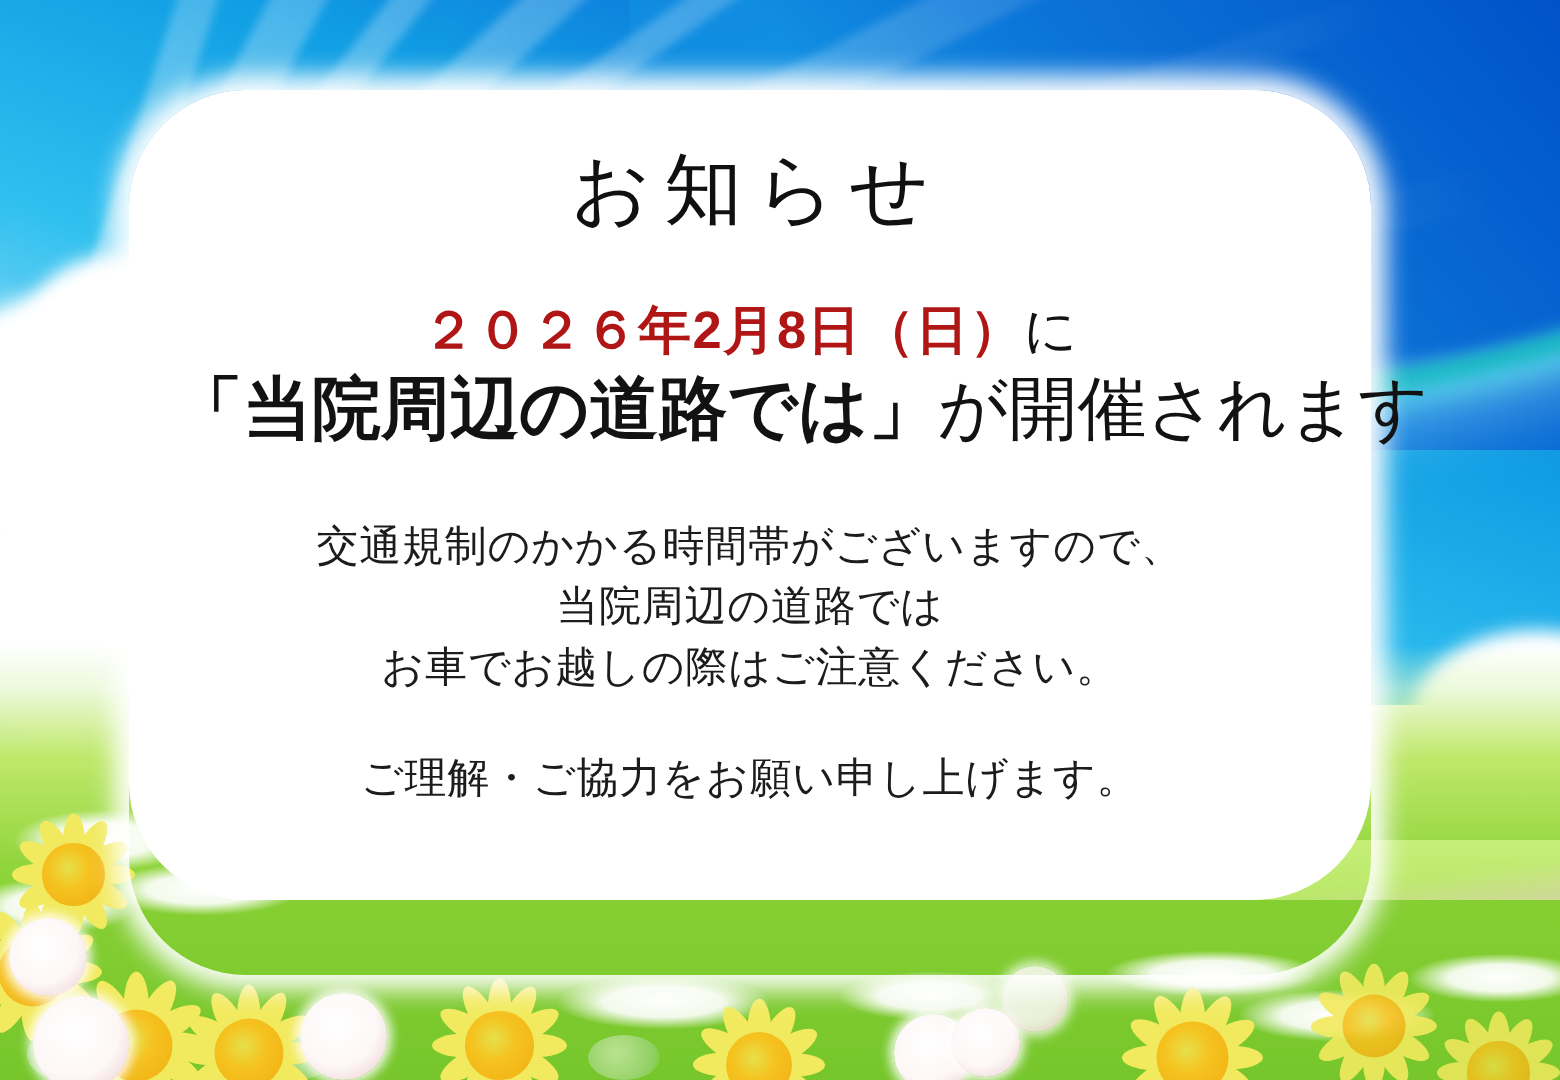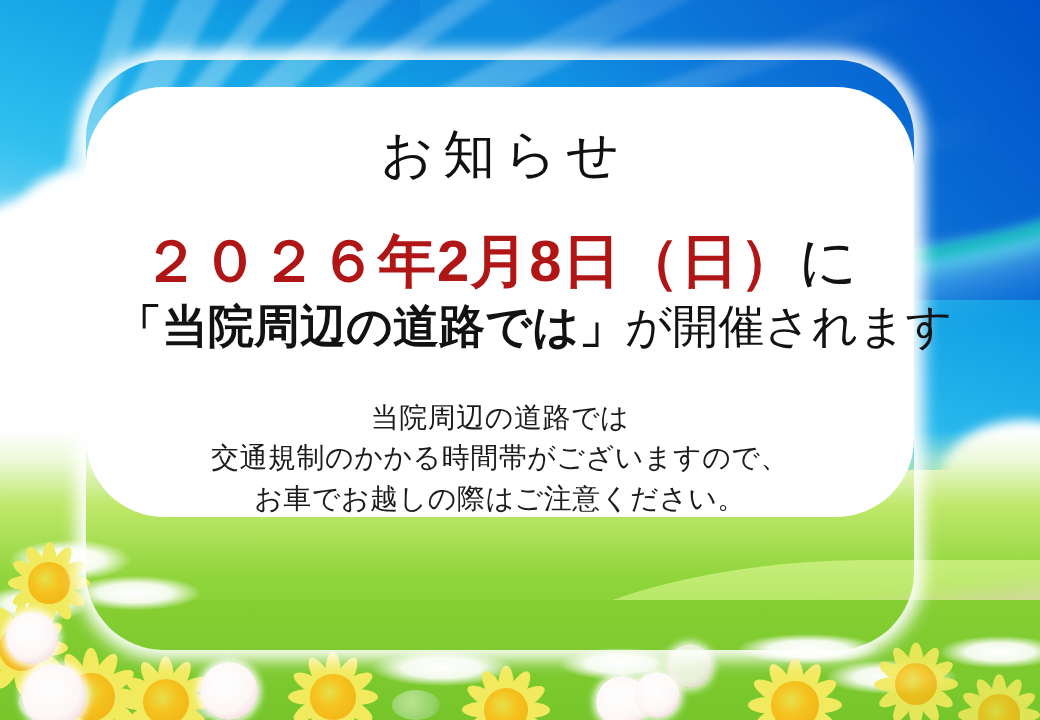--- a/index.html
+++ b/index.html
@@ -125,25 +125,24 @@
   .leaf {
     position:absolute;
     background:radial-gradient(circle at 40% 40%, rgba(190,228,150,0.95) 0%, rgba(150,210,110,0.85) 70%, rgba(150,210,110,0) 100%);
     border-radius:50%;
   }
 
   
   .card {
     position:absolute;
     left:86px; top:60px;
-    width:828px; height:430px;
+    width:828px; height:540px;
     background:#ffffff;
     border-radius:78px;
     z-index:5;
-    margin-top:27px;
   }
   .card-fade {
     position:absolute;
     left:86px; top:60px; width:828px; height:590px;
     border-radius:78px;
     box-shadow:0 0 16px 10px rgba(255,255,255,0.95);
     z-index:4;
   }
 
   .card-inner {
@@ -166,21 +165,21 @@
     margin-bottom:46px;
     text-indent:9px;
   }
 
   .headline {
     font-family:"Liberation Sans","DejaVu Sans",sans-serif;
     font-weight:700;
     color:#121212;
     line-height:1.18;
   }
-  .headline .line1 { font-size:58px; letter-spacing:0px; display:block; white-space:nowrap;text-align:center; }
+  .headline .line1 { font-size:35px; letter-spacing:0px; display:block; white-space:nowrap;text-align:center; }
   .headline .line2 { font-size:46px; letter-spacing:0px; display:block; white-space:nowrap; margin-top:4px; }
 
   .date-red { color:#b01616; font-weight:700; letter-spacing:1px; }
   .lite { font-weight:400; }
 
   .body-block {
     margin-top:44px;
     font-family:"Liberation Sans","DejaVu Sans",sans-serif;
     font-weight:400;
     font-size:28px;
@@ -417,22 +416,23 @@
     <div class="card-inner">
 
       <div class="notice-title">お知らせ</div>
 
       <div class="headline">
         <span class="line1"><span class="date-red">２０２６年2月8日（日）</span><span class="lite">に</span></span>
         <span class="line2"><span>「当院周辺の道路では」</span><span class="lite">が開催されます</span></span>
       </div>
 
       <div class="body-block">
+        <p>交通規制のかかる時間帯がございますので、</p>
         <p>当院周辺の道路では</p>
-        <p>交通規制のかかる時間帯がございますので、</p>
         <p>お車でお越しの際はご注意ください。</p>
         <div class="body-gap"></div>
+        <p>ご理解・ご協力をお願い申し上げます。</p>
       </div>
 
     </div>
   </div>
 
 </div>
 
 </body></html>

